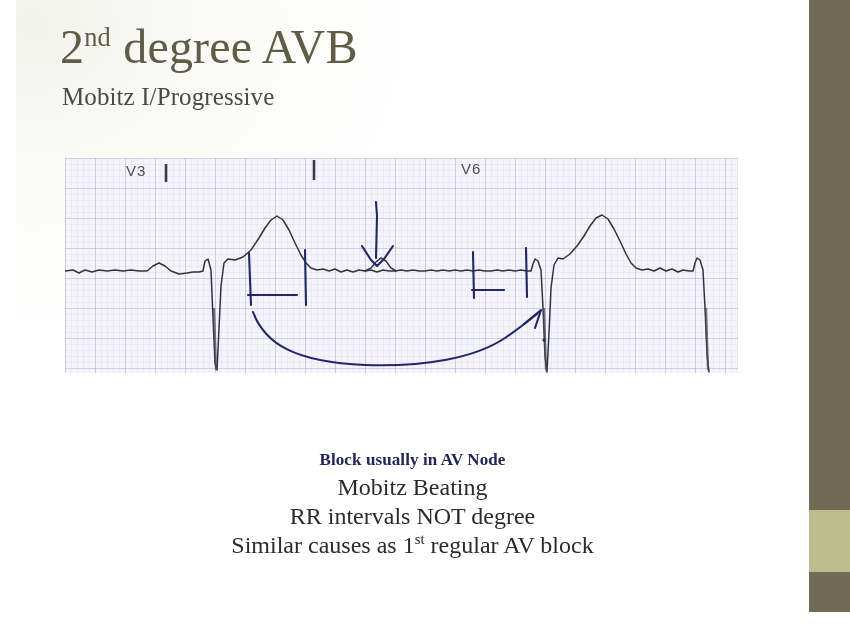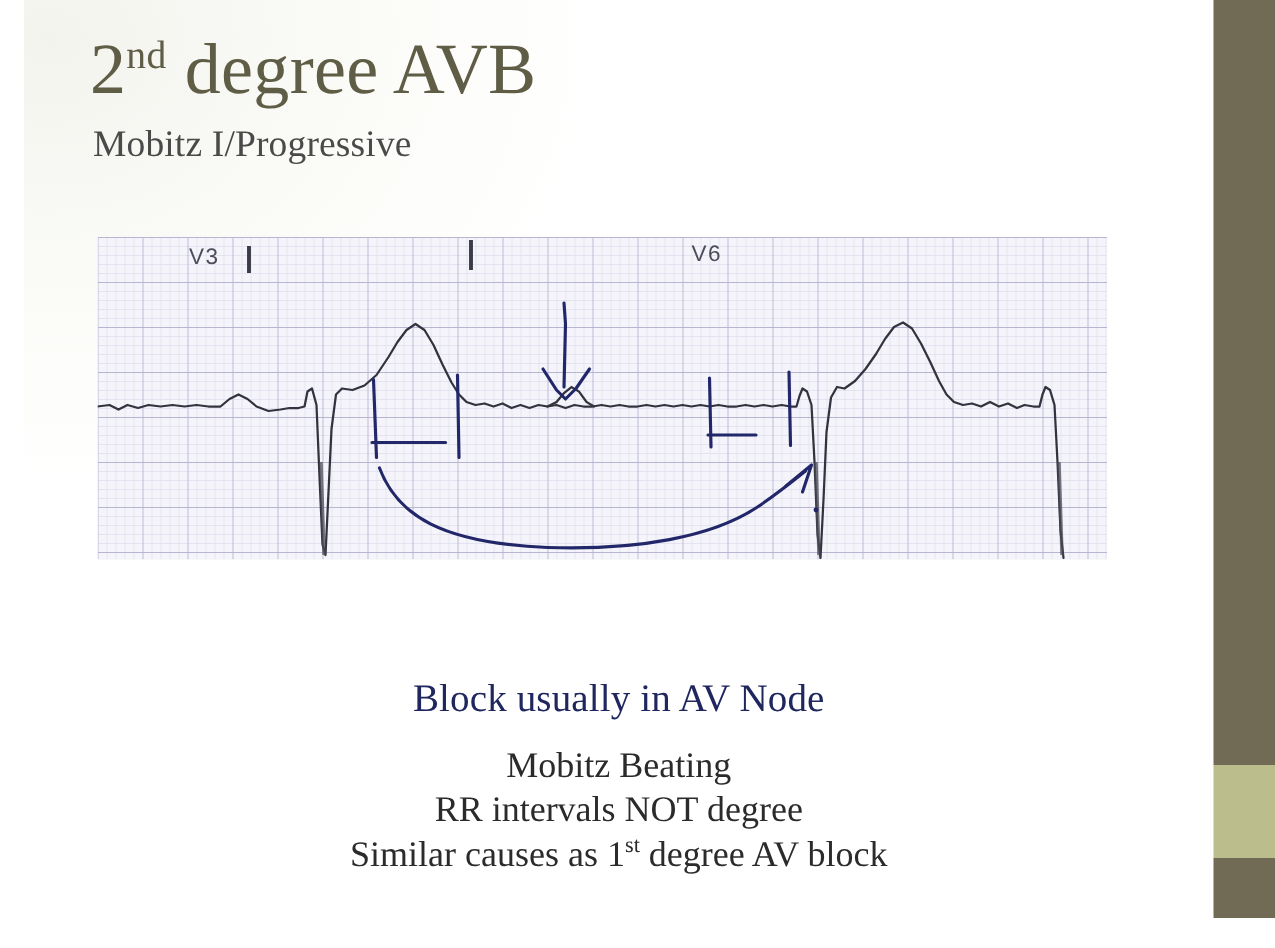--- a/index.html
+++ b/index.html
@@ -97,25 +97,25 @@
   }
   .cap-line {
     font-family: "Liberation Serif", serif;
     color: #2b2b2b;
     font-size: 24px;
     line-height: 1.21;
     margin: 0;
     white-space: nowrap;
   }
   .cap-line.heading {
-    font-weight: normal;
+    font-weight: bold;
     color: #20275e;
-    font-size: 26px;
+    font-size: 17px;
     letter-spacing: 0.1px;
-    margin-bottom: 16px;
+    margin-bottom: 2px;
   }
   .cap-line .ord {
     font-size: 0.62em;
     vertical-align: super;
     line-height: 0;
     text-align: right;
   }
 </style>
 </head>
 <body>
@@ -213,16 +213,16 @@
         <path d="M 459 166 L 476 152 L 470 170"></path>
         <circle cx="479" cy="182" r="1.6" fill="#22276a" stroke="none"></circle>
       </g>
     </svg>
   </div>
 
   <div id="caption-block">
     <p class="cap-line heading">Block usually in AV Node</p>
     <p class="cap-line">Mobitz Beating</p>
     <p class="cap-line">RR intervals NOT degree</p>
-    <p class="cap-line"><span>Similar causes as 1</span><span class="ord">st</span><span> degree AV block</span></p>
+    <p class="cap-line"><span>Similar causes as 1</span><span class="ord">st</span><span> regular AV block</span></p>
   </div>
 
 </div>
 
 </body></html>

